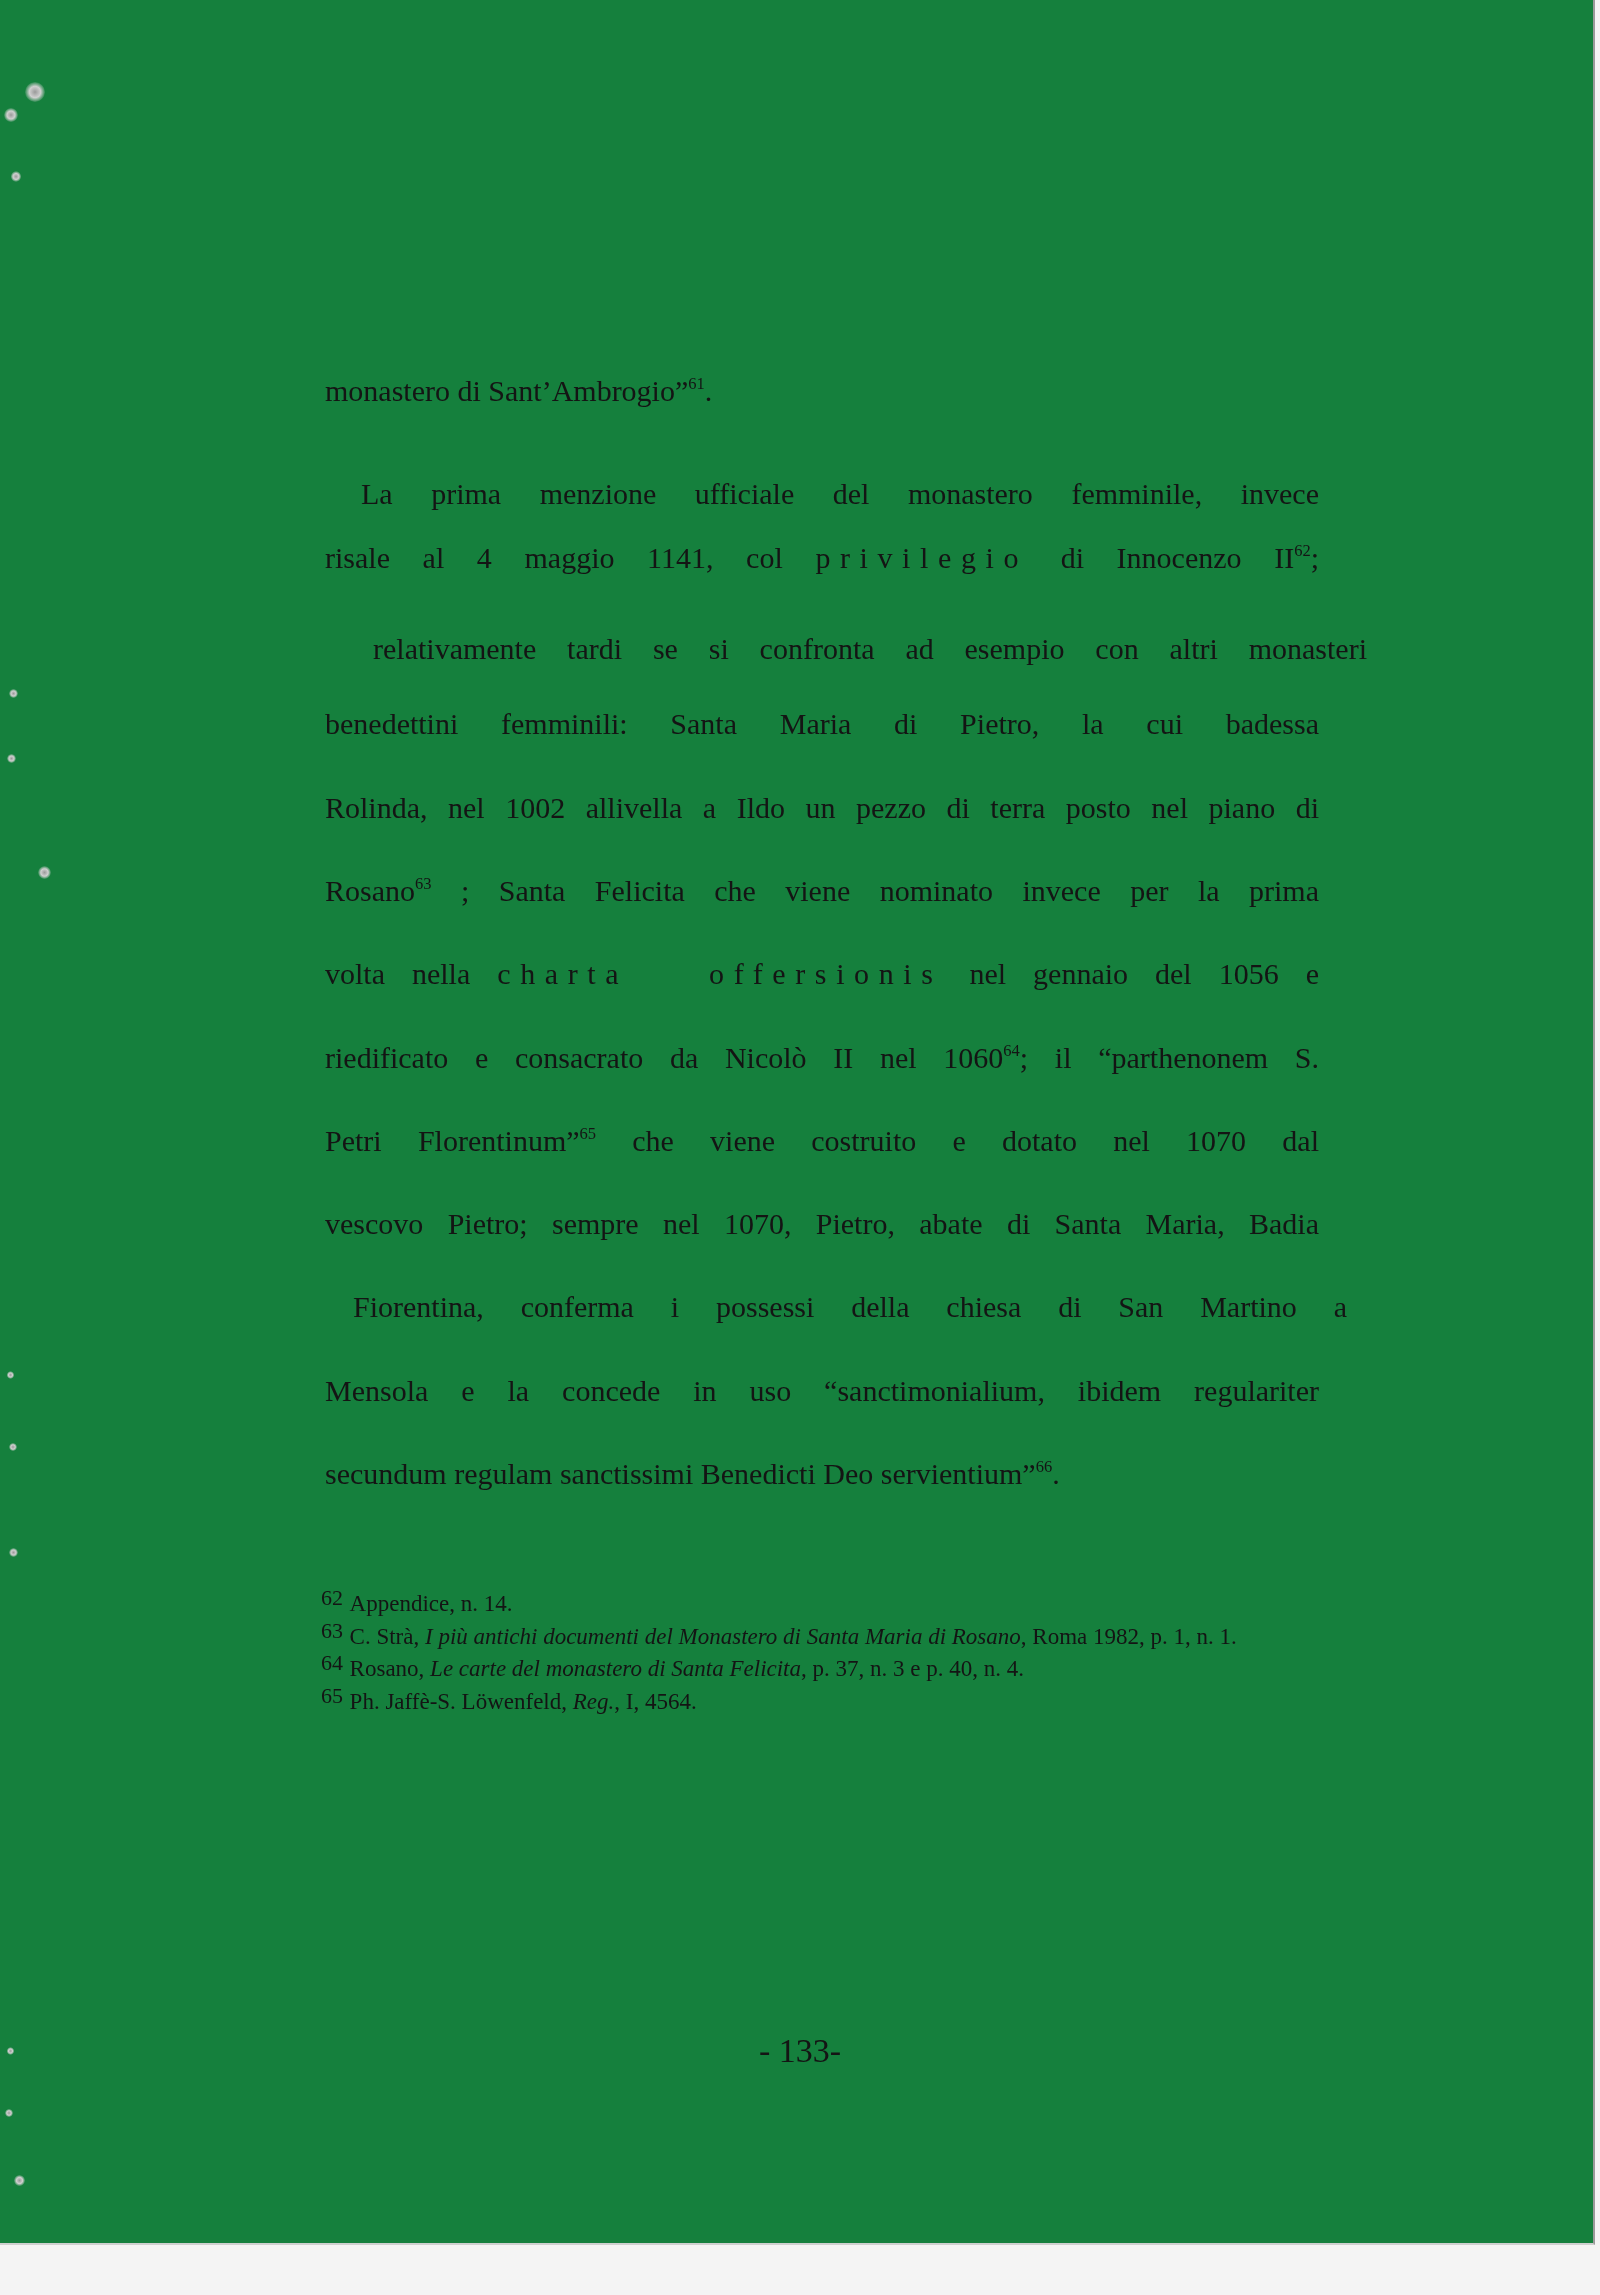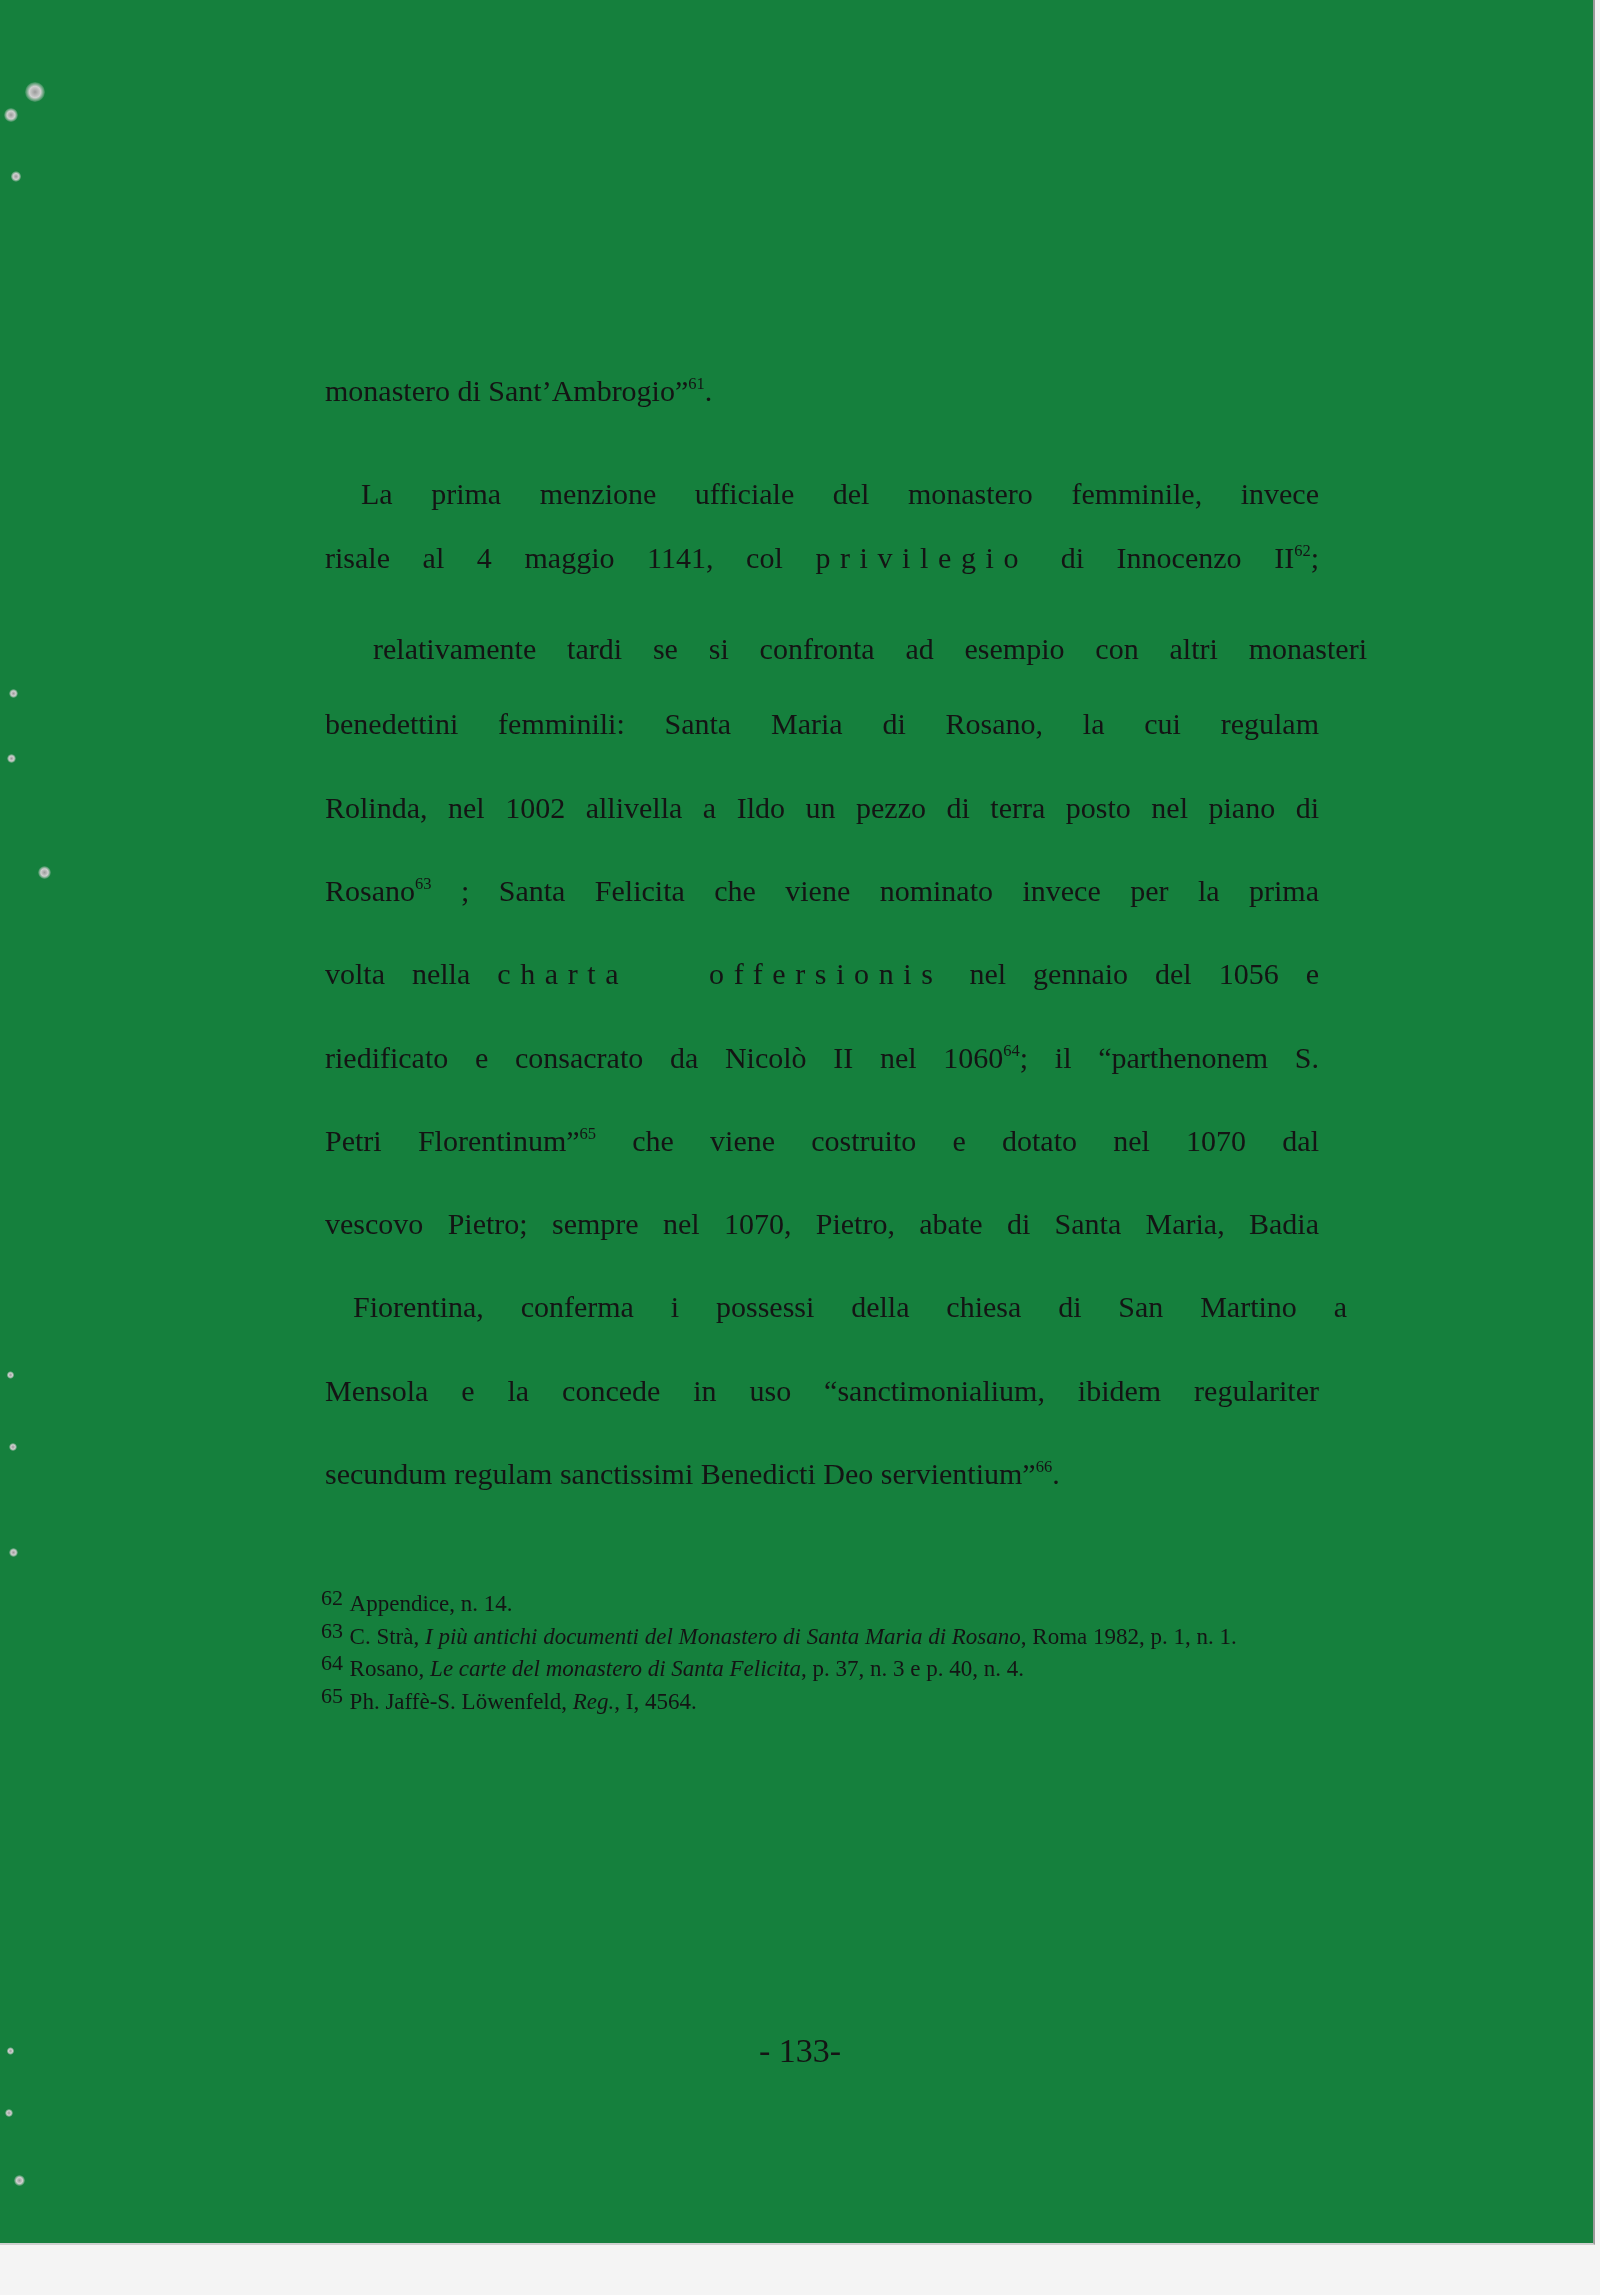--- a/index.html
+++ b/index.html
@@ -76,21 +76,21 @@
 
     <div class="line justify" style="top:539px;">
       <span>risale al 4 maggio 1141, col </span><span class="spaced">privilegio</span><span> di Innocenzo II</span><sup>62</sup><span>;</span>
     </div>
 
     <div class="line justify" style="top:630px;margin-left:48px;">
       <span>relativamente tardi se si confronta ad esempio con altri monasteri</span>
     </div>
 
     <div class="line justify" style="top:705px;">
-      <span>benedettini femminili: Santa Maria di Rosano, la cui regulam</span>
+      <span>benedettini femminili: Santa Maria di Pietro, la cui badessa</span>
     </div>
 
     <div class="line justify" style="top:789px;">
       <span>Rolinda, nel 1002 allivella a Ildo un pezzo di terra posto nel piano di</span>
     </div>
 
     <div class="line justify" style="top:872px;">
       <span>Rosano</span><sup>63</sup><span> ; Santa Felicita che viene nominato invece per la prima</span>
     </div>
 

